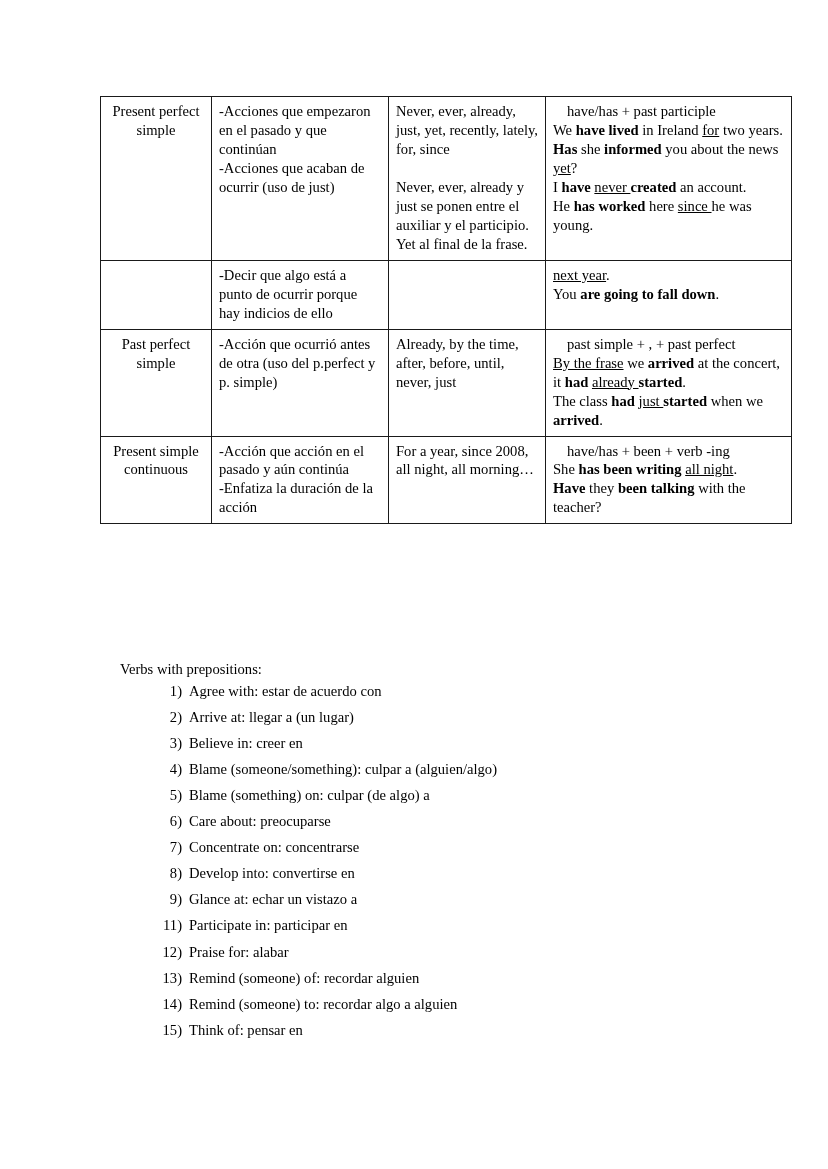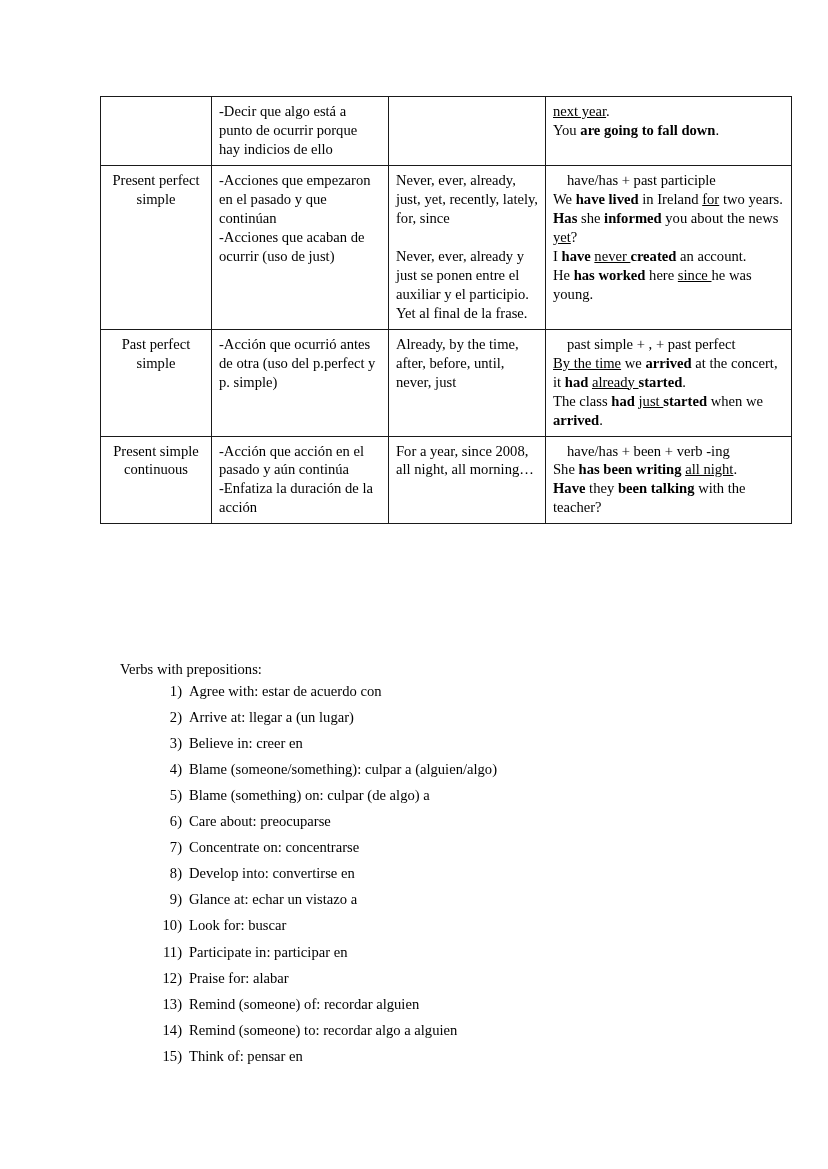--- a/index.html
+++ b/index.html
@@ -94,60 +94,60 @@
 </style>
 </head>
 <body>
 
 <div class="page">
 
   <table class="grammar-table">
     <tbody>
 
       <tr>
-        <td class="col-tense"></td>
-        <td class="col-uses">
-          <span class="cell-line">-Decir que algo está a punto de ocurrir porque hay indicios de ello</span>
-        </td>
-        <td class="col-markers"></td>
-        <td class="col-examples">
-          <span class="cell-line"><u>next year</u><span>.</span></span>
-          <span class="cell-line"><span>You </span><b>are going to fall down</b><span>.</span></span>
-        </td>
-      </tr>
-
-      <tr>
         <td class="col-tense">Present perfect simple</td>
         <td class="col-uses">
           <span class="cell-line">-Acciones que empezaron en el pasado y que continúan</span>
           <span class="cell-line">-Acciones que acaban de ocurrir (uso de just)</span>
         </td>
         <td class="col-markers">
           <span class="cell-line">Never, ever, already, just, yet, recently, lately, for, since</span>
           <span class="blank-line"></span>
           <span class="cell-line">Never, ever, already y just se ponen entre el auxiliar y el participio. Yet al final de la frase.</span>
         </td>
         <td class="col-examples">
           <span class="formula">have/has + past participle</span>
           <span class="cell-line"><span>We </span><b>have lived</b><span> in Ireland </span><u>for</u><span> two years.</span></span>
           <span class="cell-line"><b>Has</b><span> she </span><b>informed</b><span> you about the news </span><u>yet</u><span>?</span></span>
           <span class="cell-line"><span>I </span><b>have</b><span> </span><u>never </u><b>created</b><span> an account.</span></span>
           <span class="cell-line"><span>He </span><b>has worked</b><span> here </span><u>since </u><span>he was young.</span></span>
         </td>
       </tr>
 
       <tr>
+        <td class="col-tense"></td>
+        <td class="col-uses">
+          <span class="cell-line">-Decir que algo está a punto de ocurrir porque hay indicios de ello</span>
+        </td>
+        <td class="col-markers"></td>
+        <td class="col-examples">
+          <span class="cell-line"><u>next year</u><span>.</span></span>
+          <span class="cell-line"><span>You </span><b>are going to fall down</b><span>.</span></span>
+        </td>
+      </tr>
+
+      <tr>
         <td class="col-tense">Past perfect simple</td>
         <td class="col-uses">
           <span class="cell-line">-Acción que ocurrió antes de otra (uso del p.perfect y p. simple)</span>
         </td>
         <td class="col-markers">Already, by the time, after, before, until, never, just</td>
         <td class="col-examples">
           <span class="formula">past simple + , + past perfect</span>
-          <span class="cell-line"><u>By the time</u><span> we </span><b>arrived</b><span> at the concert, it </span><b>had</b><span> </span><u>already </u><b>started</b><span>.</span></span>
+          <span class="cell-line"><u>By the frase</u><span> we </span><b>arrived</b><span> at the concert, it </span><b>had</b><span> </span><u>already </u><b>started</b><span>.</span></span>
           <span class="cell-line"><span>The class </span><b>had</b><span> </span><u>just </u><b>started</b><span> when we </span><b>arrived</b><span>.</span></span>
         </td>
       </tr>
 
       <tr>
         <td class="col-tense">Present simple continuous</td>
         <td class="col-uses">
           <span class="cell-line">-Acción que acción en el pasado y aún continúa</span>
           <span class="cell-line">-Enfatiza la duración de la acción</span>
         </td>
@@ -195,24 +195,20 @@
       </li>
       <li>
         <span class="li-num">8)</span>
         <span class="li-text">Develop into: convertirse en</span>
       </li>
       <li>
         <span class="li-num">9)</span>
         <span class="li-text">Glance at: echar un vistazo a</span>
       </li>
       <li>
-        <span class="li-num">10)</span>
-        <span class="li-text">Look for: buscar</span>
-      </li>
-      <li>
         <span class="li-num">11)</span>
         <span class="li-text">Participate in: participar en</span>
       </li>
       <li>
         <span class="li-num">12)</span>
         <span class="li-text">Praise for: alabar</span>
       </li>
       <li>
         <span class="li-num">13)</span>
         <span class="li-text">Remind (someone) of: recordar alguien</span>

